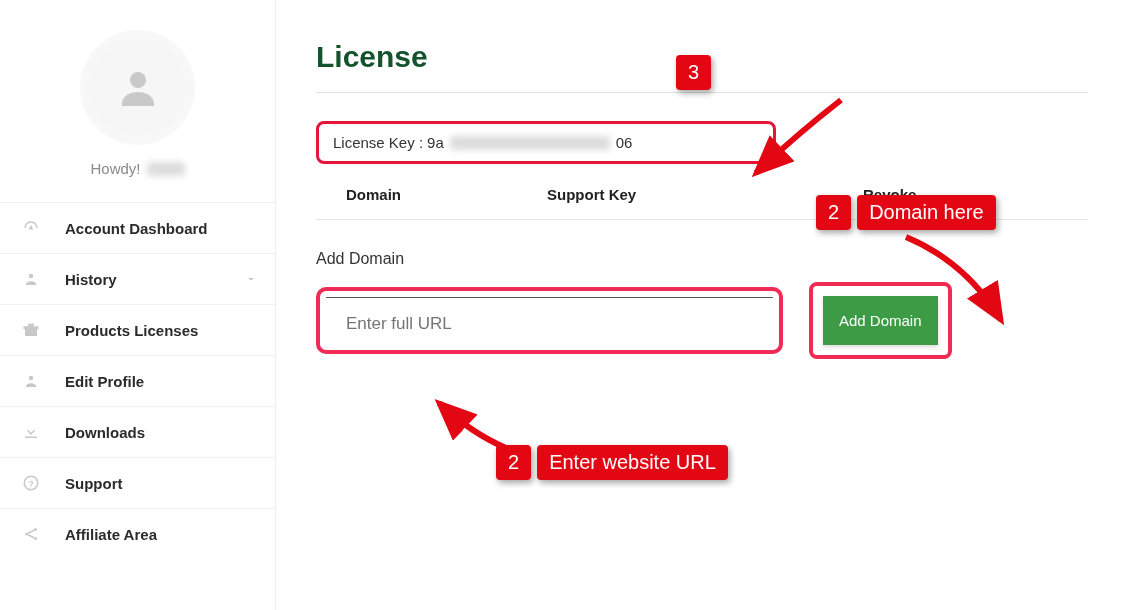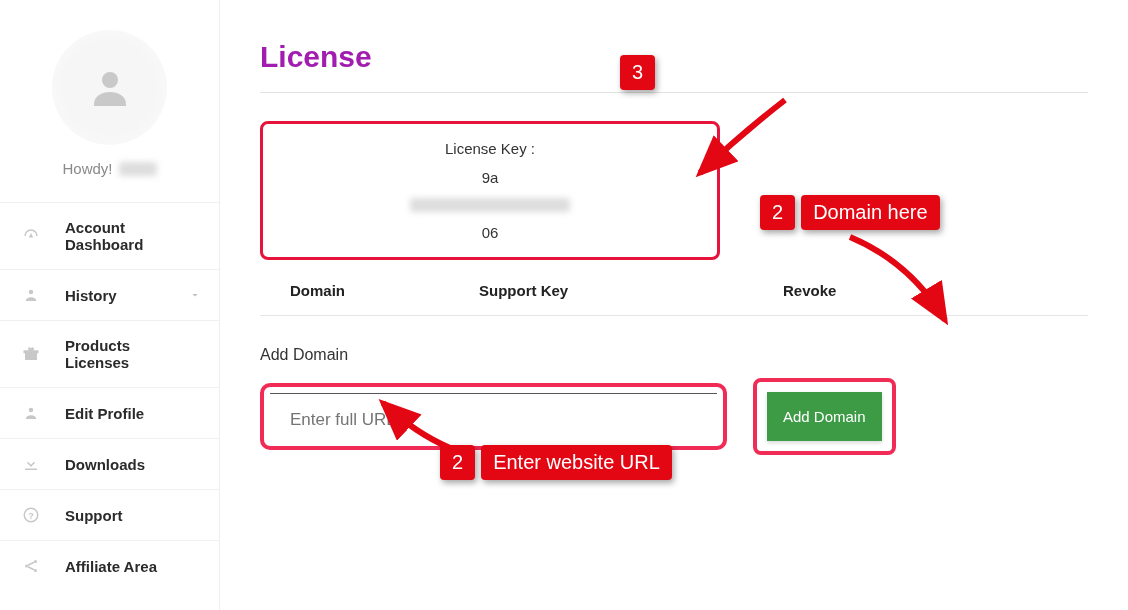--- a/index.html
+++ b/index.html
@@ -11,21 +11,21 @@
     overflow: hidden;
     position: relative;
   }
   .layout {
     display: flex;
     width: 100%;
     height: 100%;
     background: #fff;
   }
   .sidebar {
-    width: 220px;
+    width: 276px;
     background: #fff;
     border-right: 1px solid #eee;
     padding-top: 20px;
     display: flex;
     flex-direction: column;
   }
   .avatar-wrap {
     display: flex;
     flex-direction: column;
     align-items: center;
@@ -88,54 +88,53 @@
     fill: #bdbdbd;
   }
   .main {
     flex: 1;
     padding: 40px 40px 0 40px;
     position: relative;
   }
   .page-title {
     font-size: 30px;
     font-weight: 800;
-    color: #a21caf;
+    color: #14532d;
     padding-bottom: 18px;
     border-bottom: 1px solid #e2e2e2;
     margin-bottom: 28px;
   }
   .product-line {
     font-size: 15px;
     color: #333;
     margin-bottom: 14px;
   }
   .product-line .val { color:#555; }
   .license-box {
     border: 3px solid #e6133b;
     border-radius: 8px;
-    padding: 16px 14px;
+    padding: 10px 14px;
     width: 460px;
     font-size: 15px;
     color:#333;
     display:flex;
     align-items:center;
-    gap:12px;
-    flex-direction:column;
+    gap:4px;
   }
   .license-box .blur {
     display:inline-block;
     width:160px; height:14px;
     background:#ddd;
     filter: blur(3px);
     border-radius:3px;
     margin: 0 2px;
   }
   .table-head {
     display:flex;
-    gap: 4px;
+    gap: 16px;
     margin-top: 22px;
     padding: 0 0 16px 30px;
     border-bottom: 1px solid #e6e6e6;
     font-weight:700;
     color:#222;
     font-size:15px;
   }
   .th-domain { width: 185px; }
   .th-key { width: 300px; }
   .th-revoke { }

